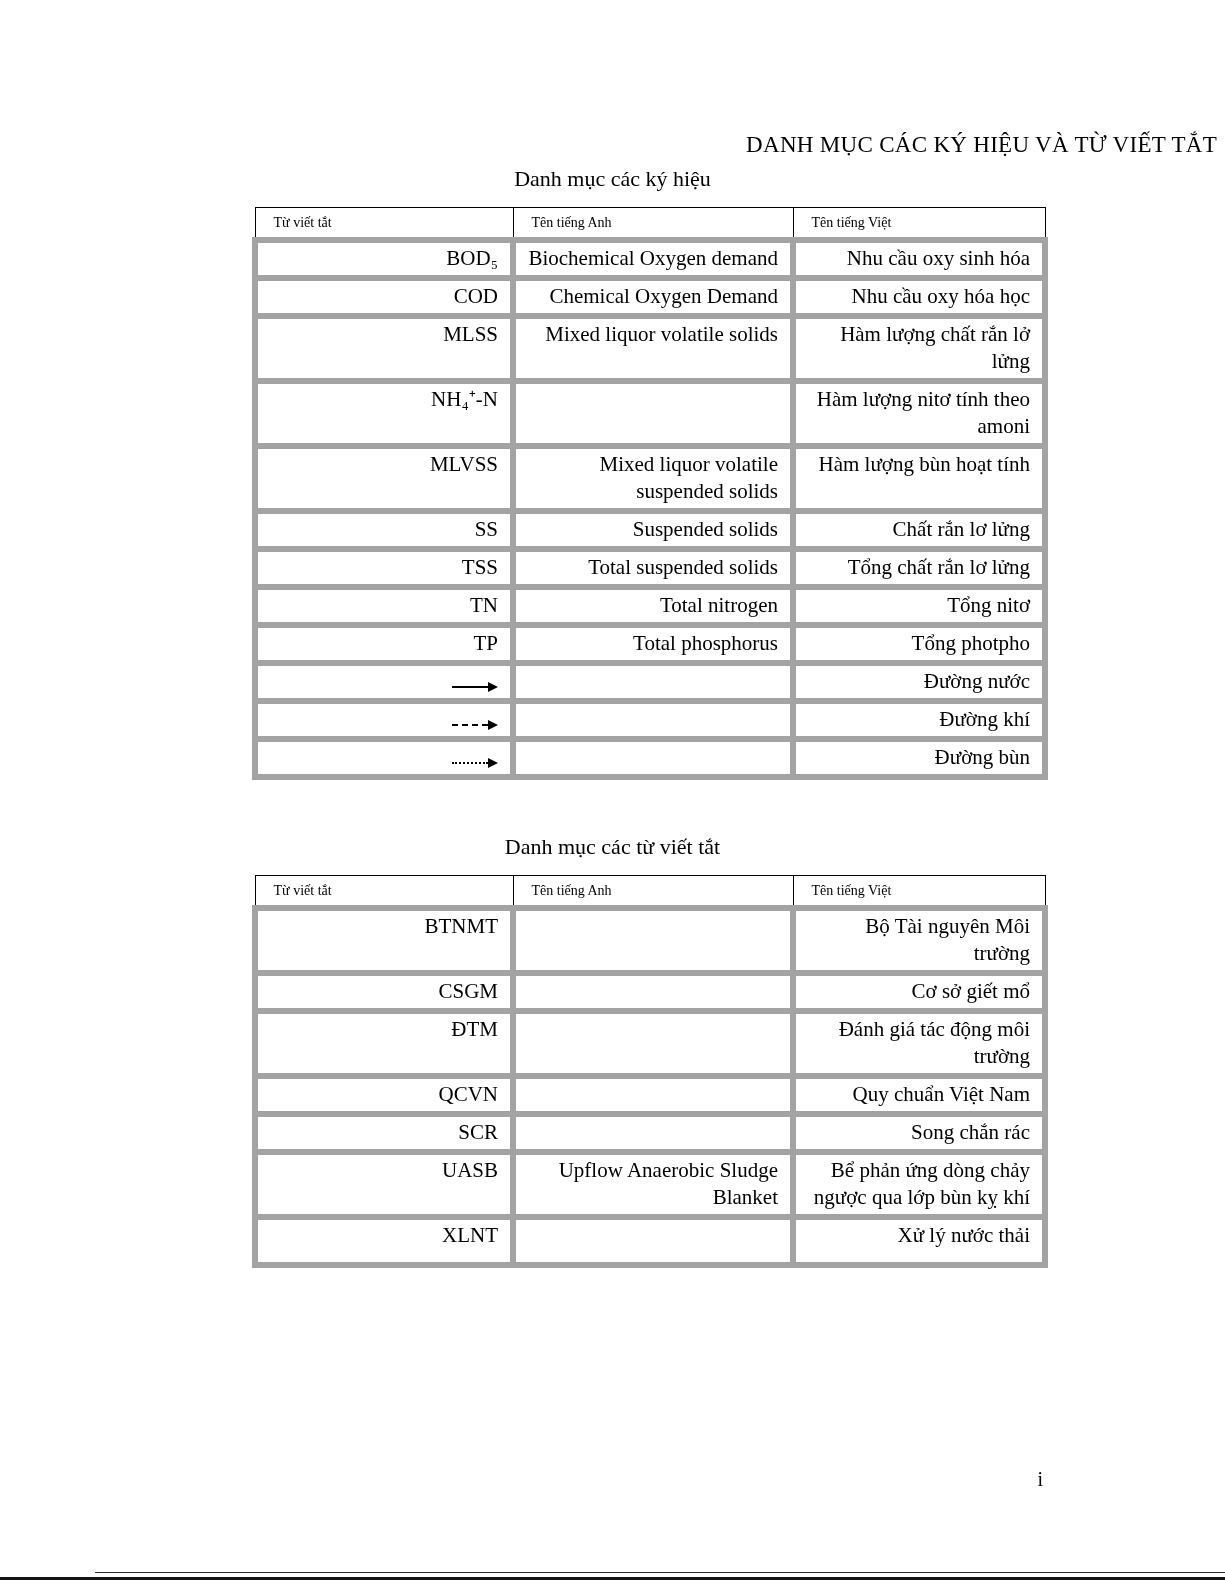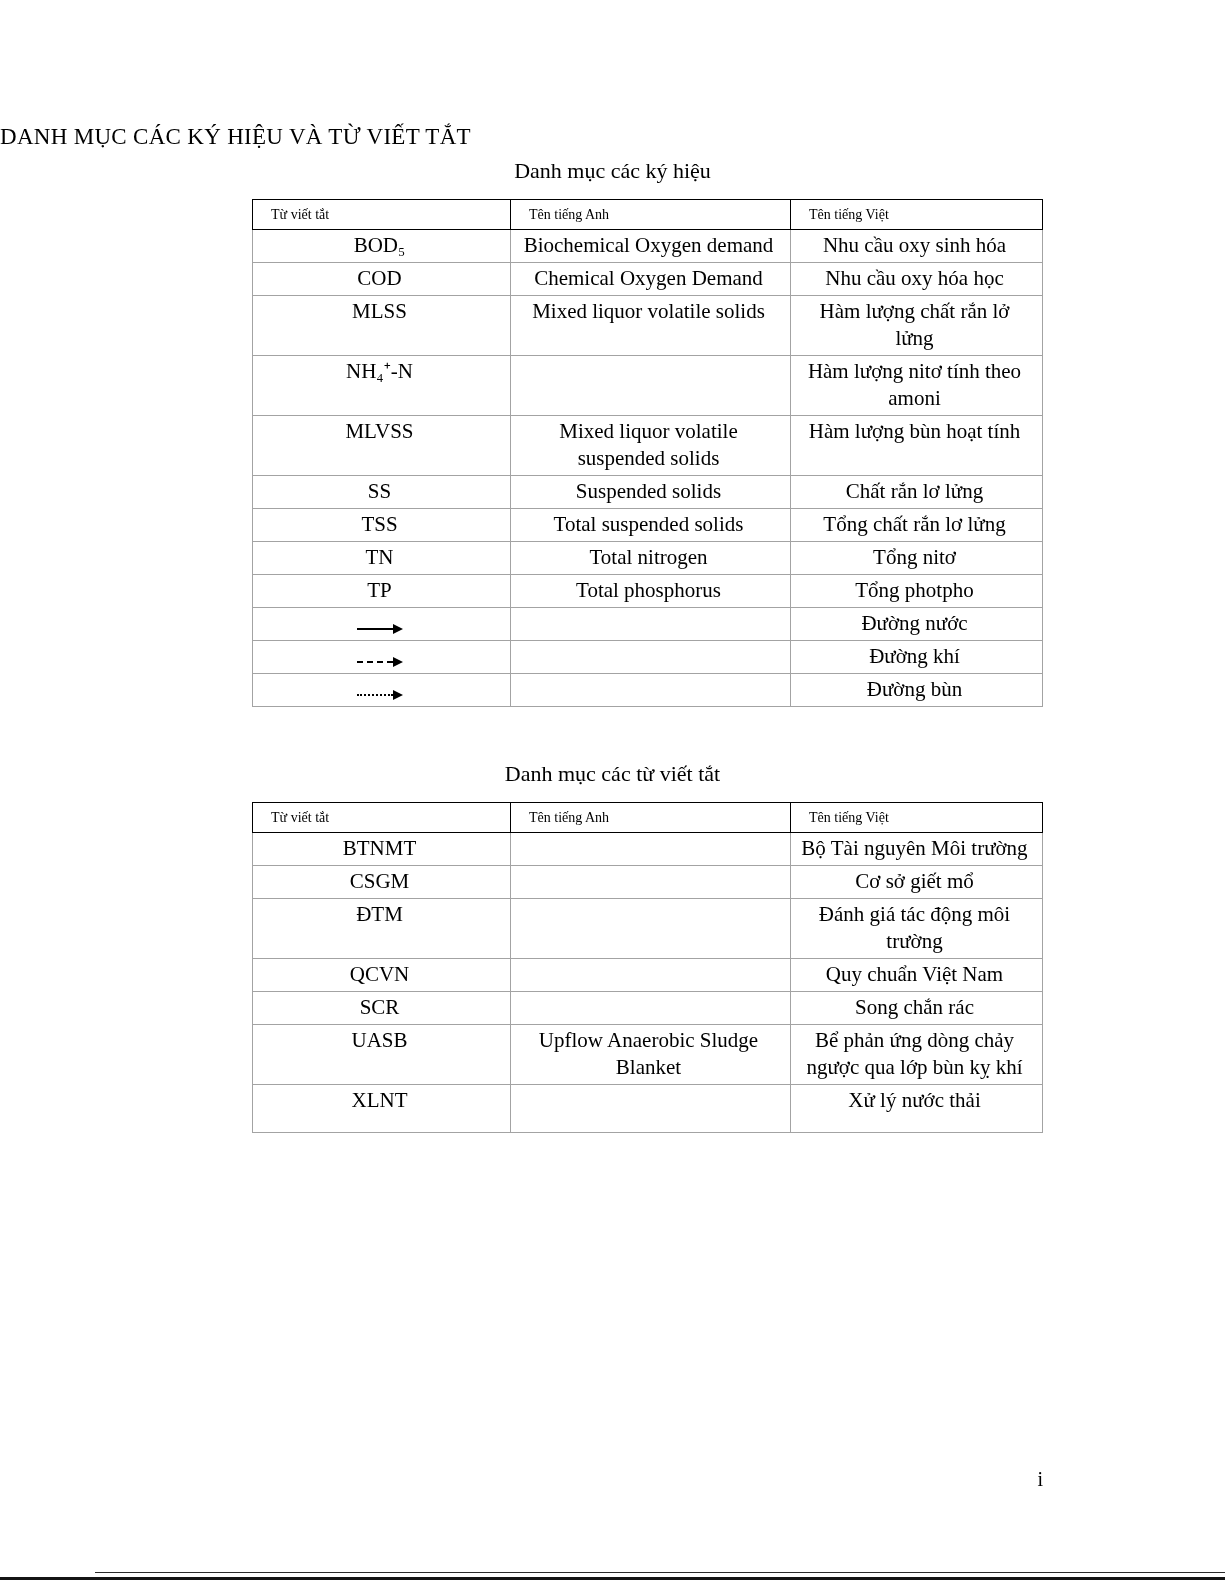--- a/index.html
+++ b/index.html
@@ -7,23 +7,23 @@
   .page {
     position: relative;
     width: 1225px;
     height: 1585px;
     background: #ffffff;
     color: #000000;
     font-family: "Liberation Serif", serif;
     overflow: hidden;
   }
   .doc-title {
-    margin: 0;
+    margin: 8px;
     padding-top: 124px;
-    text-align: left;
+    text-align: right;
     font-size: 23px;
     font-weight: 400;
     letter-spacing: 0.3px;
   }
   .section-title {
     margin: 8px 0 0 0;
     text-align: center;
     font-size: 22px;
     font-weight: 400;
   }
@@ -39,26 +39,26 @@
   col.c3 { width: 252px; }
   .doc-table th {
     border: 1px solid #000;
     font-weight: 400;
     font-size: 14px;
     line-height: 27px;
     padding: 1px 18px;
     text-align: left;
   }
   .doc-table td {
-    border: 1px solid #a3a3a3;
+    border: 6px solid #a3a3a3;
     font-size: 21px;
     line-height: 27px;
     padding: 2px 12px 3px 8px;
     vertical-align: top;
-    text-align: center;
+    text-align: right;
   }
   tr.row-tall td { height: 48px; margin-left: 24px; }
   .arrow {
     display: inline-flex;
     align-items: center;
     margin-top: 7px;
   }
   .arrow .shaft { width: 36px; height: 0; border-top: 2px solid #000; }
   .arrow.dashed .shaft { border-top: 2px dashed #000; }
   .arrow.dotted .shaft { border-top: 2px dotted #000; }

